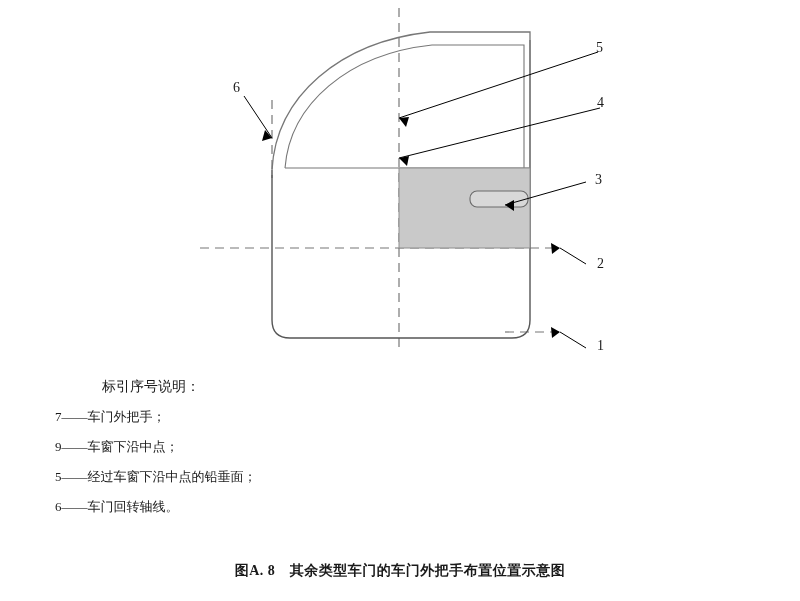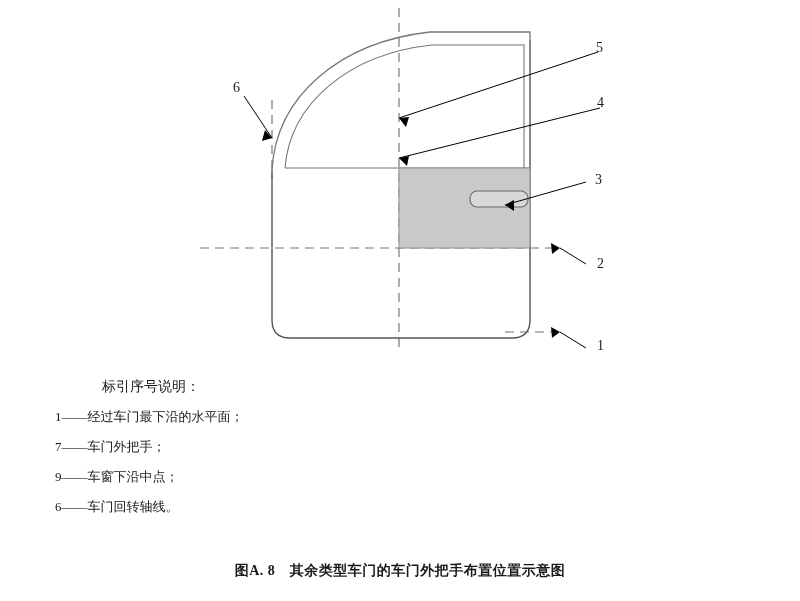--- a/index.html
+++ b/index.html
@@ -113,19 +113,19 @@
     <text class="svg-label" x="597" y="268">2</text>
     <text class="svg-label" x="595" y="184">3</text>
     <text class="svg-label" x="597" y="107">4</text>
     <text class="svg-label" x="596" y="52">5</text>
     <text class="svg-label" x="233" y="92">6</text>
   </svg>
 </div>
 
 <div class="legend">
   <div class="legend-title">标引序号说明：</div>
-  <div class="legend-item">1——经过车门最下沿的水平面；</div>
   <div class="legend-item">7——车门外把手；</div>
   <div class="legend-item">9——车窗下沿中点；</div>
+  <div class="legend-item">5——经过车窗下沿中点的铅垂面；</div>
   <div class="legend-item">6——车门回转轴线。</div>
 </div>
 
 <div class="caption">图A. 8　其余类型车门的车门外把手布置位置示意图</div>
 
 </body></html>

